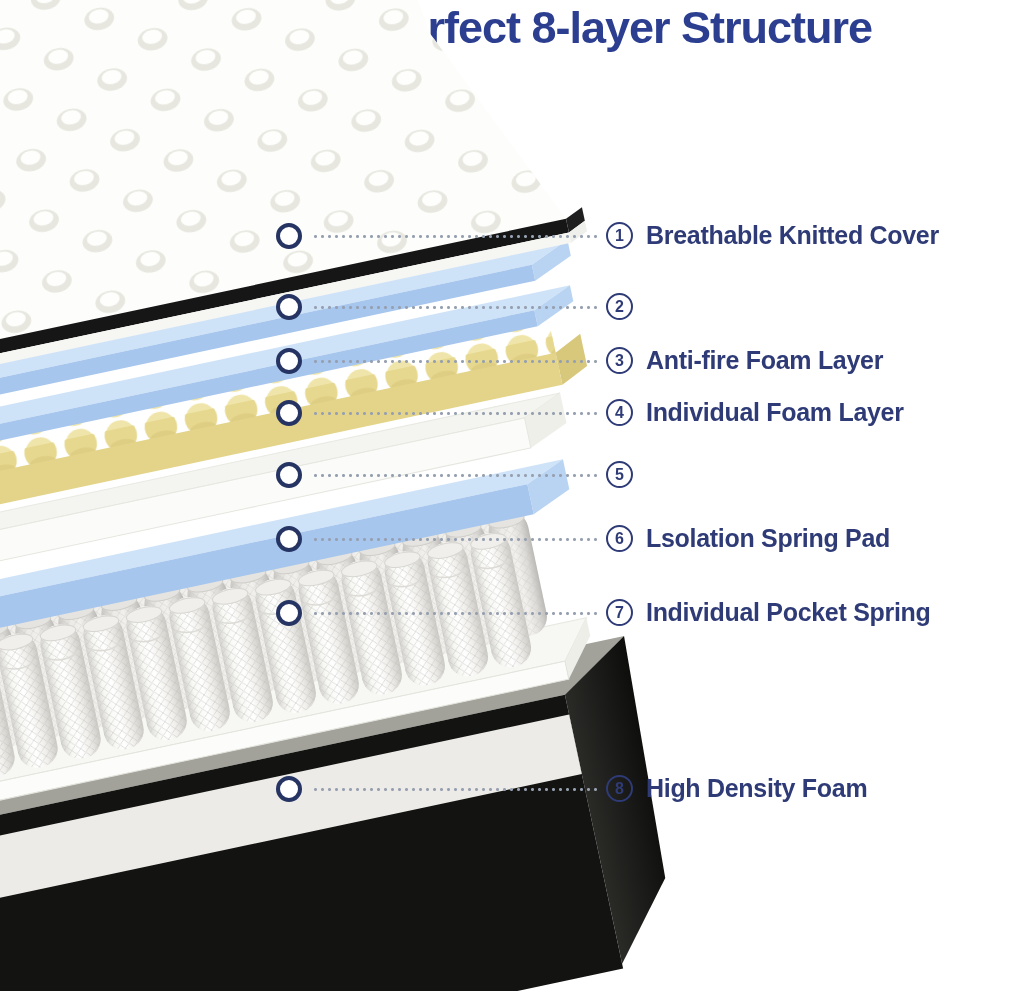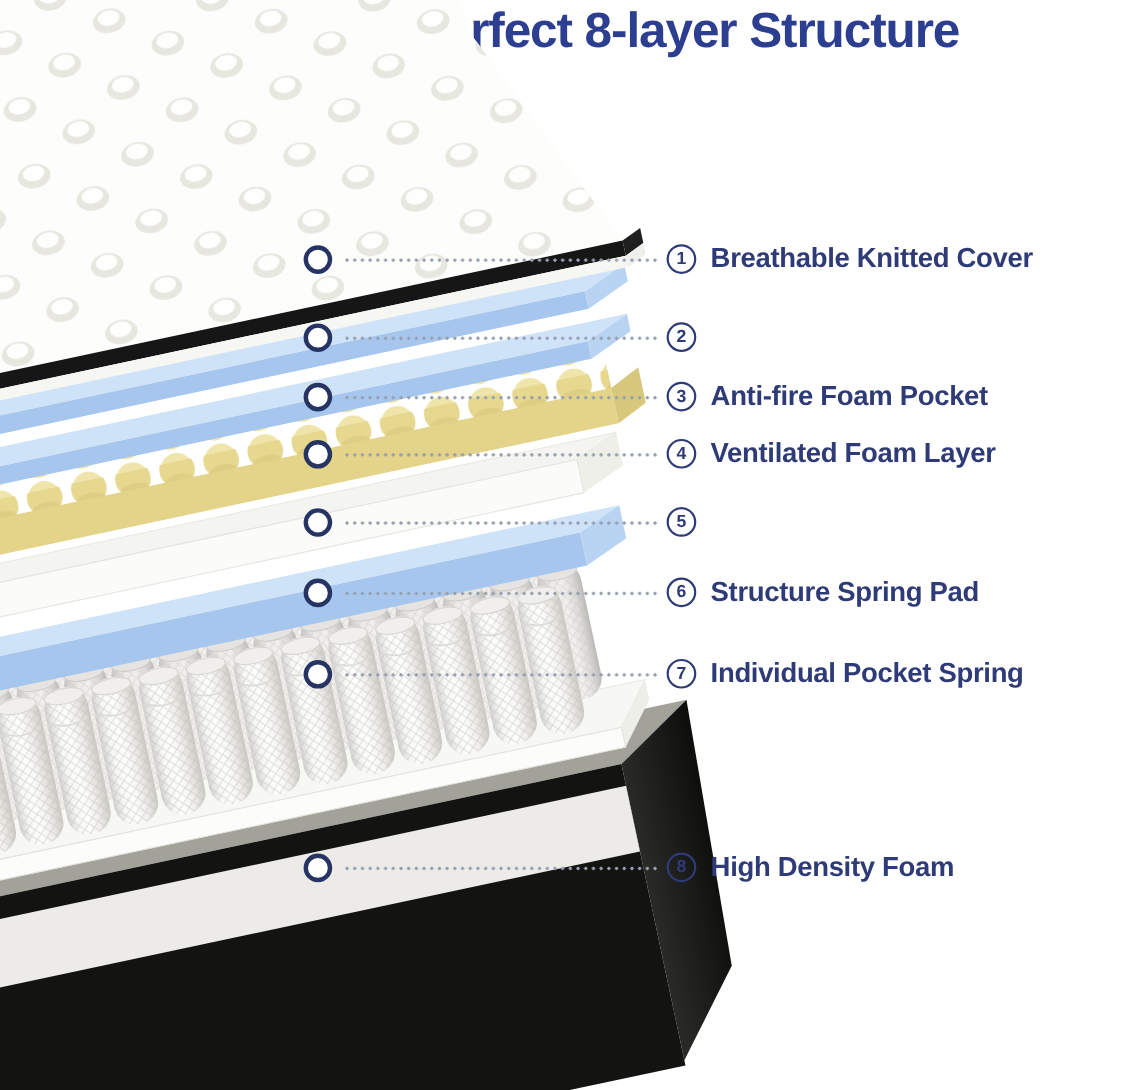--- a/index.html
+++ b/index.html
@@ -215,38 +215,38 @@
   </div>
   <div class="callout r2">
     <div class="marker"></div>
     <div class="leader"></div>
     <div class="badge">2</div>
   </div>
   <div class="callout r3">
     <div class="marker"></div>
     <div class="leader"></div>
     <div class="badge">3</div>
-    <span class="lbl">Anti-fire Foam Pocket</span>
+    <span class="lbl">Anti-fire Foam Layer</span>
   </div>
   <div class="callout r4">
     <div class="marker"></div>
     <div class="leader"></div>
     <div class="badge">4</div>
-    <span class="lbl">Ventilated Foam Layer</span>
+    <span class="lbl">Individual Foam Layer</span>
   </div>
   <div class="callout r5">
     <div class="marker"></div>
     <div class="leader"></div>
     <div class="badge">5</div>
   </div>
   <div class="callout r6">
     <div class="marker"></div>
     <div class="leader"></div>
     <div class="badge">6</div>
-    <span class="lbl">Structure Spring Pad</span>
+    <span class="lbl">Lsolation Spring Pad</span>
   </div>
   <div class="callout r7">
     <div class="marker"></div>
     <div class="leader"></div>
     <div class="badge">7</div>
     <span class="lbl">Individual Pocket Spring</span>
   </div>
   <div class="callout r8">
     <div class="marker"></div>
     <div class="leader"></div>

